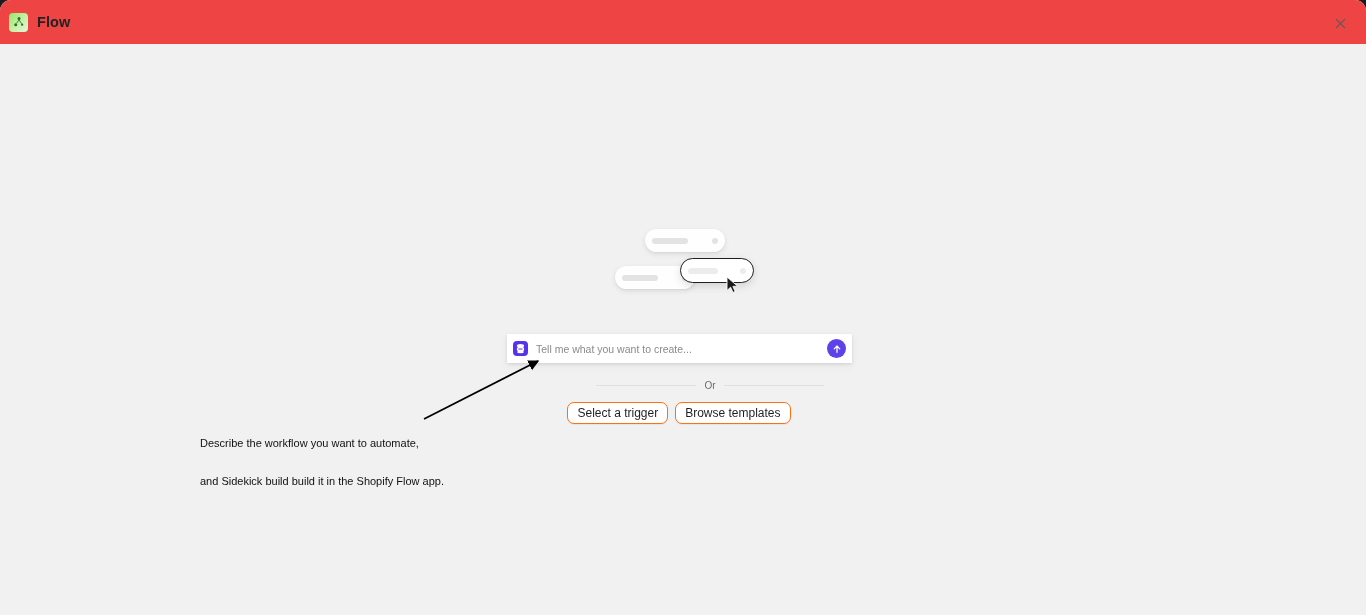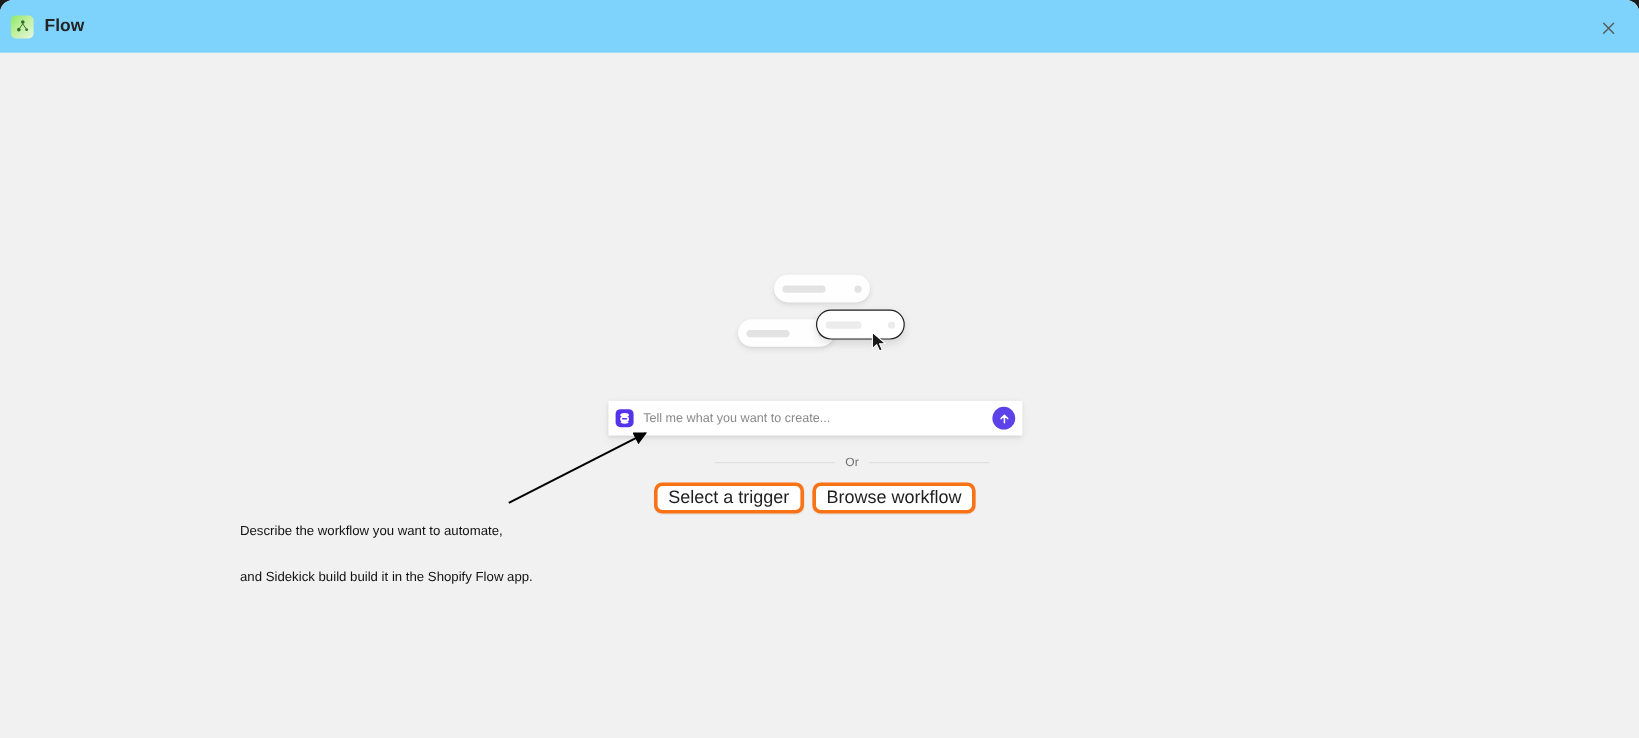--- a/index.html
+++ b/index.html
@@ -22,21 +22,21 @@
     border-radius: 11px 11px 0 0;
     overflow: hidden;
   }
 
   
   #titlebar {
     position: absolute;
     left: 0; top: 0;
     width: 1366px;
     height: 44px;
-    background: #7dd3fc;
+    background: #ef4444;
     display: flex;
     align-items: center;
   }
 
   #app-identity {
     display: flex;
     align-items: center;
     margin-left: 9px;
     gap: 9px;
   }
@@ -230,24 +230,24 @@
     left: 589px;
     top: 358px;
     width: 180px;
     display: flex;
     gap: 7px;
     justify-content: center;
   }
 
   .action-button {
     background: #ffffff;
-    border: 3px solid #f97316;
+    border: 1px solid #f97316;
     border-radius: 7px;
     font-family: "Liberation Sans", sans-serif;
-    font-size: 15px;
+    font-size: 12px;
     color: #1f1f1f;
     padding: 4px 9px;
     cursor: pointer;
     white-space: nowrap;
     box-shadow: 0 1px 1px rgba(0,0,0,.05);
     line-height: 12px;
   }
 
   
   #annotation-text {
@@ -332,21 +332,21 @@
     </div>
 
     <div id="divider-row">
       <span class="divider-line"></span>
       <span id="divider-label">Or</span>
       <span class="divider-line"></span>
     </div>
 
     <div id="actions-row">
       <button class="action-button">Select a trigger</button>
-      <button class="action-button">Browse workflow</button>
+      <button class="action-button">Browse templates</button>
     </div>
 
     <svg id="annotation-arrow" viewBox="0 0 135 70">
       <defs>
         <marker id="arrowhead" markerWidth="7" markerHeight="7" refX="5.6" refY="3.2" orient="auto">
           <path d="M0 0 L6.4 3.2 L0 6.4 Z" fill="#000000"></path>
         </marker>
       </defs>
       <line x1="4" y1="65" x2="118" y2="7" stroke="#000000" stroke-width="1.7" marker-end="url(#arrowhead)"></line>
     </svg>

